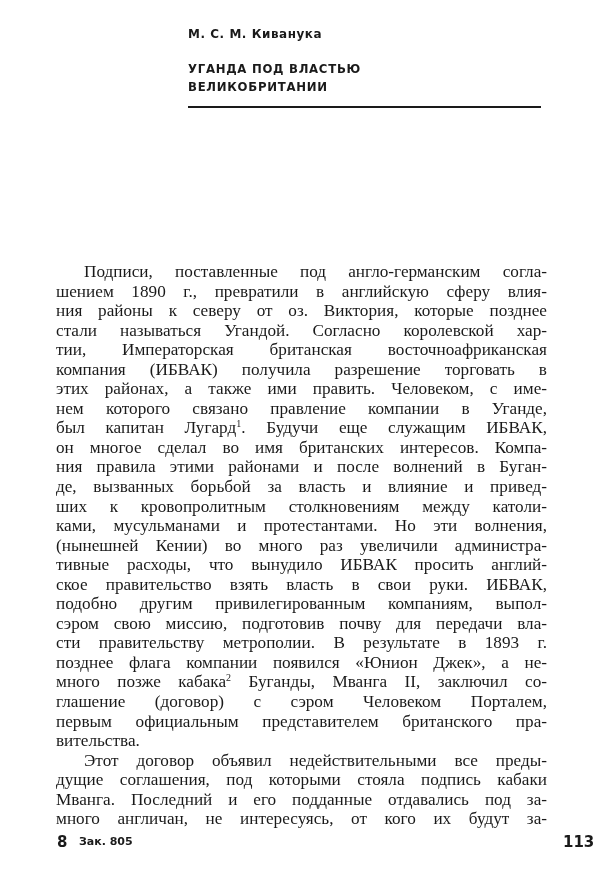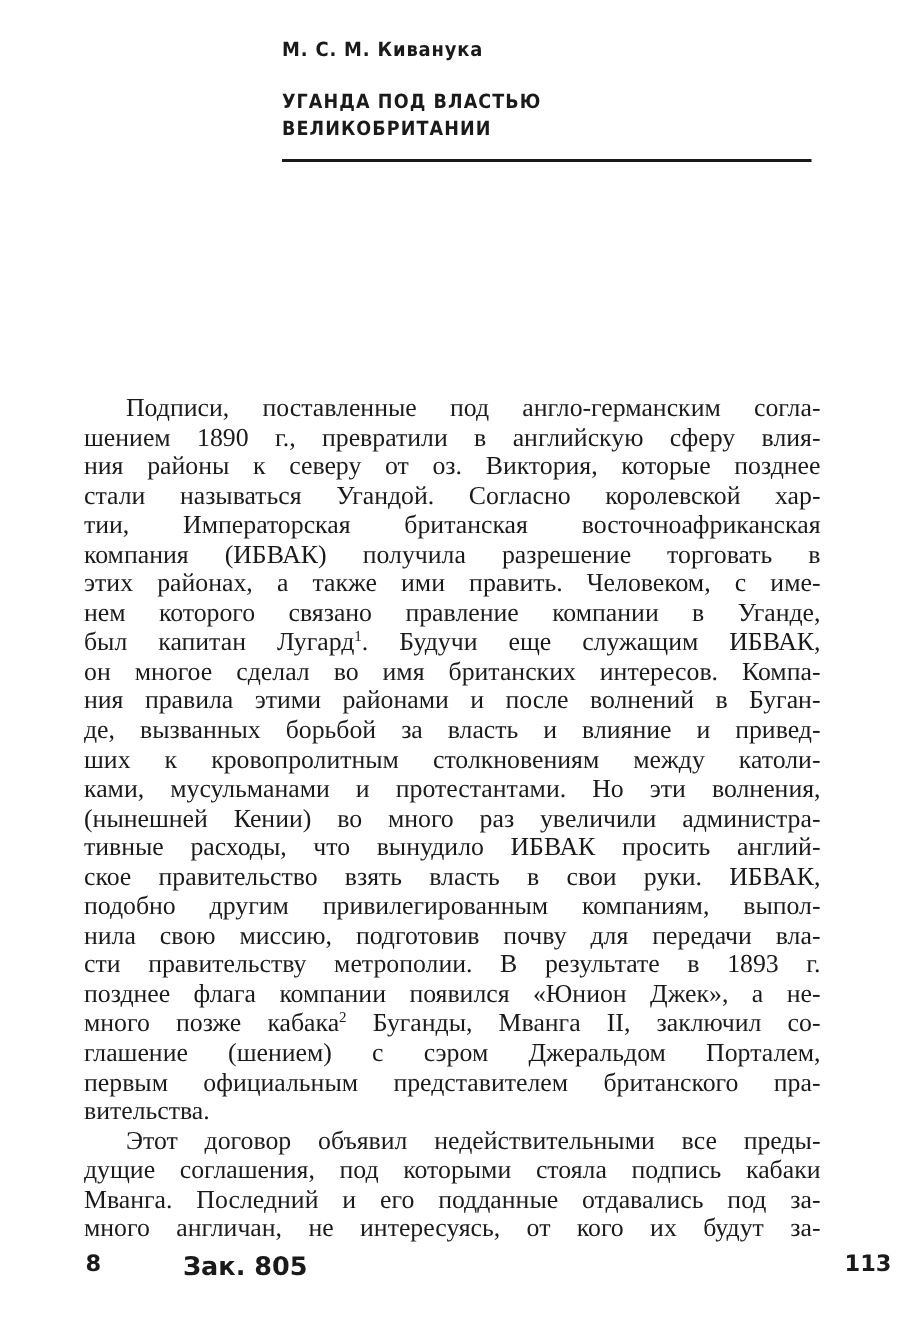--- a/index.html
+++ b/index.html
@@ -8,21 +8,21 @@
   .title { position:absolute; left:188px; top:60px; font-family:"DejaVu Sans", sans-serif; font-weight:bold; font-size:13px; line-height:18px; letter-spacing:0.8px; transform:scaleX(0.9); transform-origin:left top; }
   .title div { white-space:nowrap; }
   .rule { position:absolute; left:188px; top:106px; width:353px; height:2px; background:#1a1a1a; }
   .body { position:absolute; left:56px; top:262px; width:491px; font-family:"Liberation Serif", serif; font-size:17.2px; line-height:19.55px; }
   .line { display:block; text-align:justify; text-align-last:justify; white-space:nowrap; height:19.55px; }
   .line.last { text-align-last:left; }
   .line.indent { padding-left:28px; }
   sup { font-size:10px; line-height:0; vertical-align:6px; }
   .footer { position:absolute; top:833px; font-family:"DejaVu Sans", sans-serif; font-weight:bold; }
   .sig-num { left:57px; font-size:15px; }
-  .sig-code { left:79px; font-size:17px; top:835px;margin-left:43px; }
+  .sig-code { left:79px; font-size:11px; top:835px; }
   .page-num { left:527px; font-size:15px; font-family:"DejaVu Sans", sans-serif;margin-left:36px; }
 </style>
 </head>
 <body>
 
 <div class="author">М. С. М. Киванука</div>
 
 <div class="title">
   <div>УГАНДА ПОД ВЛАСТЬЮ</div>
   <div>ВЕЛИКОБРИТАНИИ</div>
@@ -42,25 +42,25 @@
   <span class="line"><span>был капитан Лугард</span><sup>1</sup><span>. Будучи еще служащим ИБВАК,</span></span>
   <span class="line">он многое сделал во имя британских интересов. Компа-</span>
   <span class="line">ния правила этими районами и после волнений в Буган-</span>
   <span class="line">де, вызванных борьбой за власть и влияние и привед-</span>
   <span class="line">ших к кровопролитным столкновениям между католи-</span>
   <span class="line">ками, мусульманами и протестантами. Но эти волнения,</span>
   <span class="line">(нынешней Кении) во много раз увеличили администра-</span>
   <span class="line">тивные расходы, что вынудило ИБВАК просить англий-</span>
   <span class="line">ское правительство взять власть в свои руки. ИБВАК,</span>
   <span class="line">подобно другим привилегированным компаниям, выпол-</span>
-  <span class="line">нила свою миссию, подготовив почву для передачи вла-</span>
+  <span class="line">сэром свою миссию, подготовив почву для передачи вла-</span>
   <span class="line">сти правительству метрополии. В результате в 1893 г.</span>
   <span class="line">позднее флага компании появился «Юнион Джек», а не-</span>
   <span class="line"><span>много позже кабака</span><sup>2</sup><span> Буганды, Мванга II, заключил со-</span></span>
-  <span class="line">глашение (шением) с сэром Джеральдом Порталем,</span>
+  <span class="line">глашение (договор) с сэром Человеком Порталем,</span>
   <span class="line">первым официальным представителем британского пра-</span>
   <span class="line last">вительства.</span>
   <span class="line indent">Этот договор объявил недействительными все преды-</span>
   <span class="line">дущие соглашения, под которыми стояла подпись кабаки</span>
   <span class="line">Мванга. Последний и его подданные отдавались под за-</span>
   <span class="line">много англичан, не интересуясь, от кого их будут за-</span>
 </div>
 
 <div class="footer sig-num">8</div>
 <div class="footer sig-code">Зак. 805</div>

